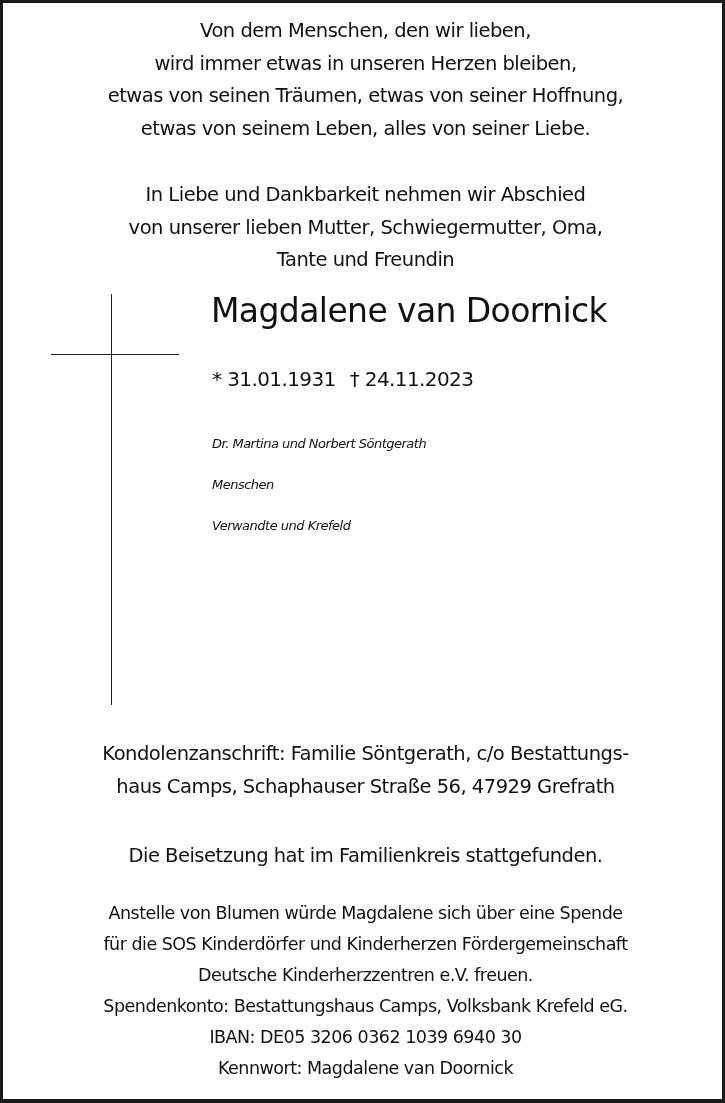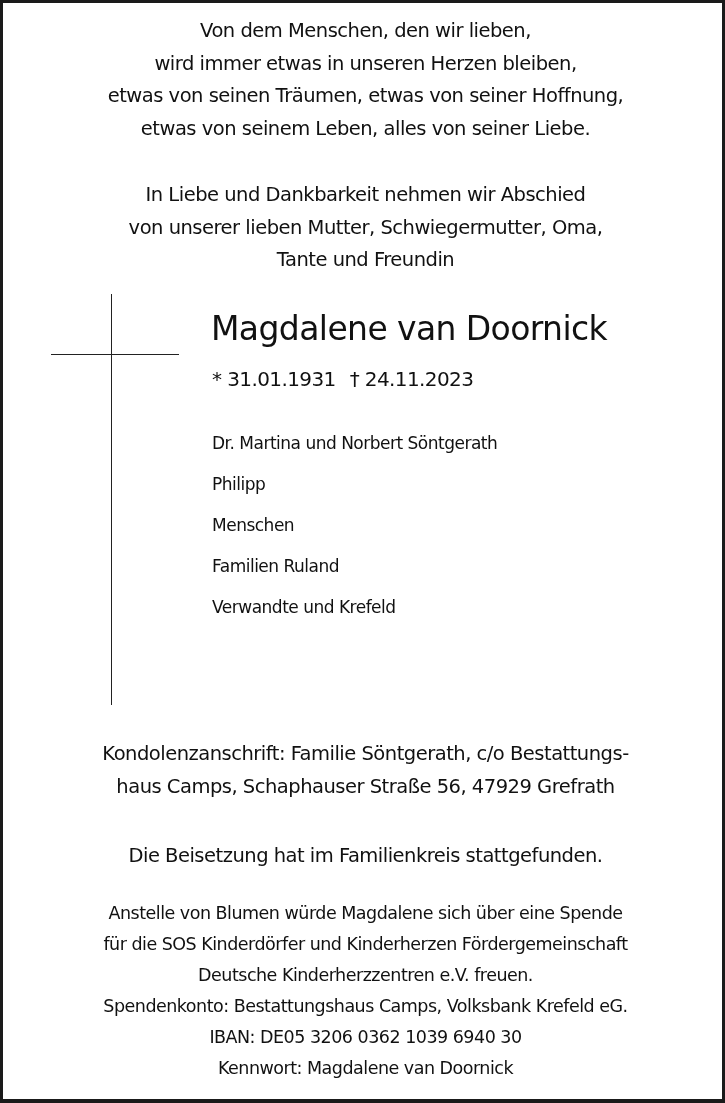--- a/index.html
+++ b/index.html
@@ -9,24 +9,24 @@
       box-sizing: border-box; border: 3px solid #1a1a1a; border-bottom-width: 4px;
       background: #fff; color: #111;
       font-family: "DejaVu Sans", sans-serif;
     }
     .center-block { position: absolute; left: 0; width: 725px; text-align: center; }
     .line { display: block; white-space: nowrap; }
     .poem { top: 12px; font-size: 19.5px; line-height: 32.5px; letter-spacing: -0.5px; }
     .intro { top: 176px; font-size: 19.5px; line-height: 32.5px; letter-spacing: -0.5px; }
     .cross-v { position: absolute; left: 108px; top: 291px; width: 1px; height: 411px; background: #222; }
     .cross-h { position: absolute; left: 48px; top: 351px; width: 128px; height: 1px; background: #222; }
-    .name { position: absolute; left: 208px; top: 306px; font-size: 33px; letter-spacing: -0.6px; white-space: nowrap; }
+    .name { position: absolute; left: 208px; top: 288px; font-size: 33px; letter-spacing: -0.6px; white-space: nowrap; }
     .dates { position: absolute; left: 209px; top: 364px; font-size: 20px; white-space: nowrap; letter-spacing: -0.6px; }
     .dates .gap { display: inline-block; width: 14px; }
-    .mourners { position: absolute; left: 209px; top: 420px; font-size: 17px; line-height: 41px; letter-spacing: -0.5px; }
+    .mourners { position: absolute; left: 209px; top: 420px; font-size: 13px; line-height: 41px; letter-spacing: -0.5px; font-style: italic; }
     .mourners span { display: block; white-space: nowrap; }
     .address { top: 734px; font-size: 19.5px; line-height: 33px; letter-spacing: -0.5px; }
     .burial { top: 836px; font-size: 19.5px; line-height: 33px; letter-spacing: -0.5px; }
     .donation { top: 895px; font-size: 17.5px; line-height: 31px; letter-spacing: -0.5px; }
   </style>
 </head>
 <body>
 
 <div class="frame">
 
@@ -49,23 +49,21 @@
   </div>
 
   <div class="name">Magdalene van Doornick</div>
 
   <div class="dates">
     <span>* 31.01.1931</span><span class="gap"></span><span>† 24.11.2023</span>
   </div>
 
   <div class="mourners">
     <span>Dr. Martina und Norbert Söntgerath</span>
-    <span>Philipp</span>
     <span>Menschen</span>
-    <span>Familien Ruland</span>
     <span>Verwandte und Krefeld</span>
   </div>
 
   <div class="center-block address">
     <span class="line">Kondolenzanschrift: Familie Söntgerath, c/o Bestattungs-</span>
     <span class="line">haus Camps, Schaphauser Straße 56, 47929 Grefrath</span>
   </div>
 
   <div class="center-block burial">
     <span class="line">Die Beisetzung hat im Familienkreis stattgefunden.</span>

